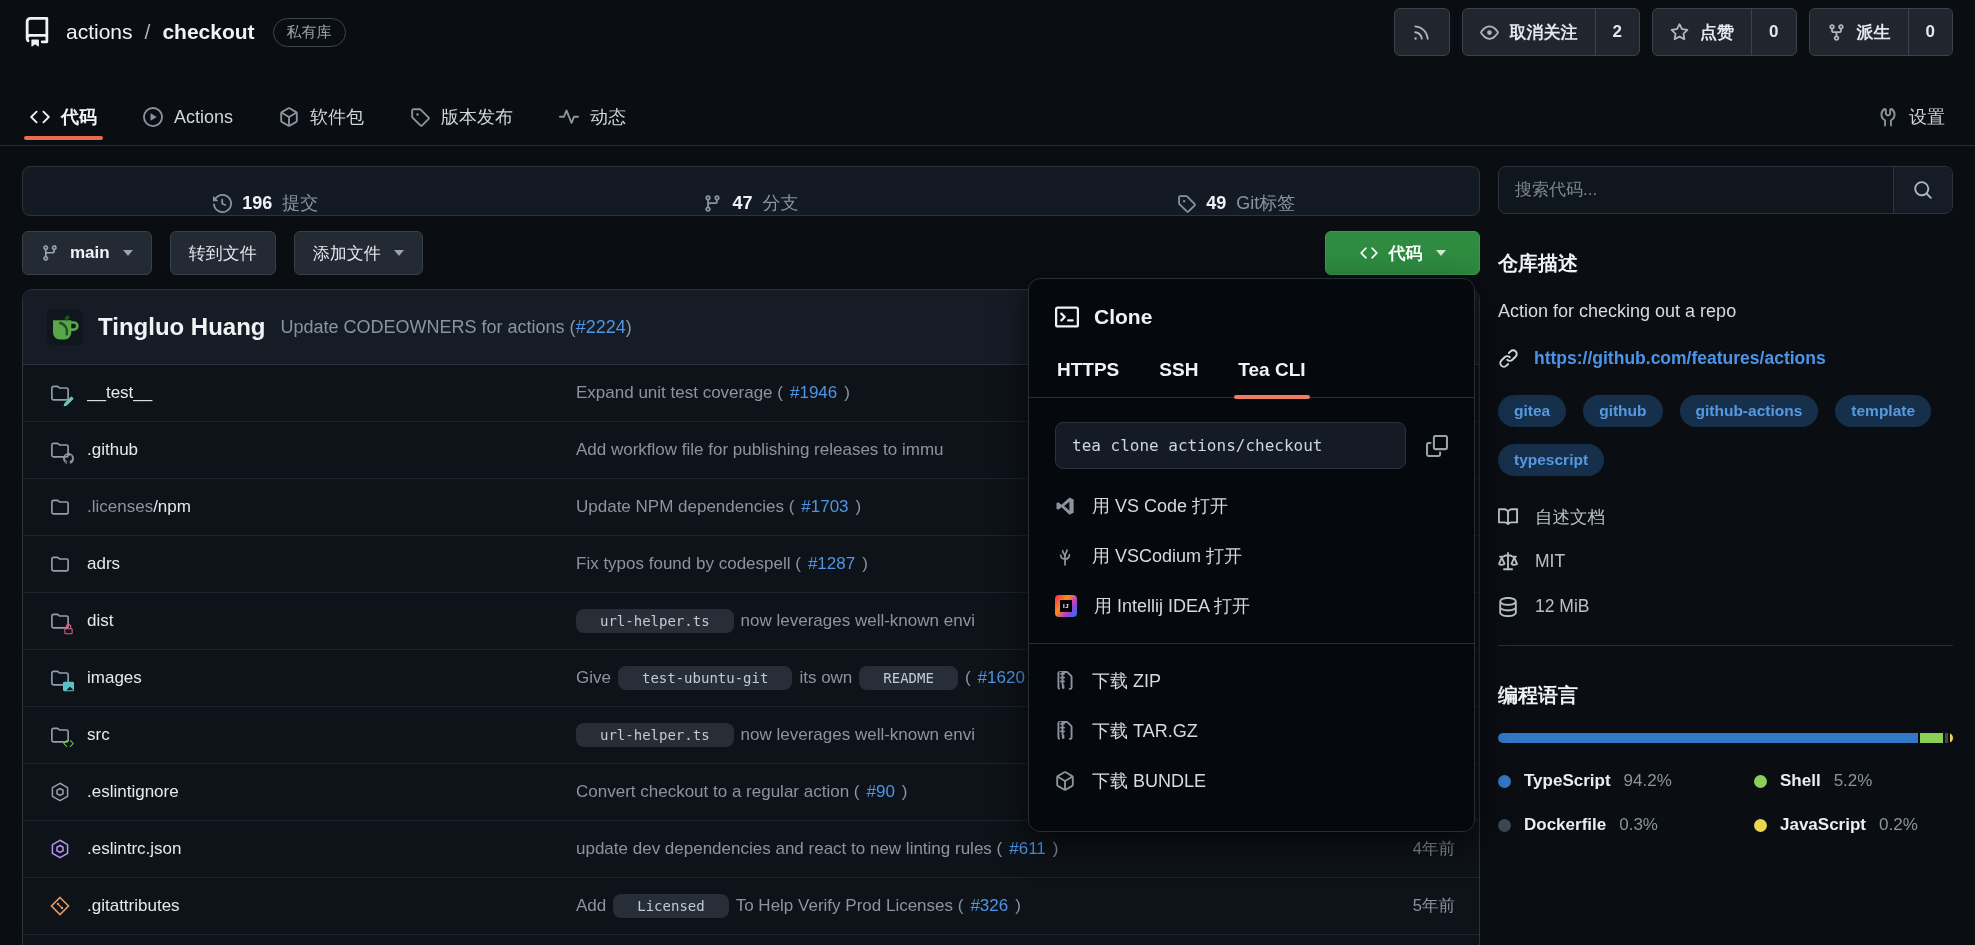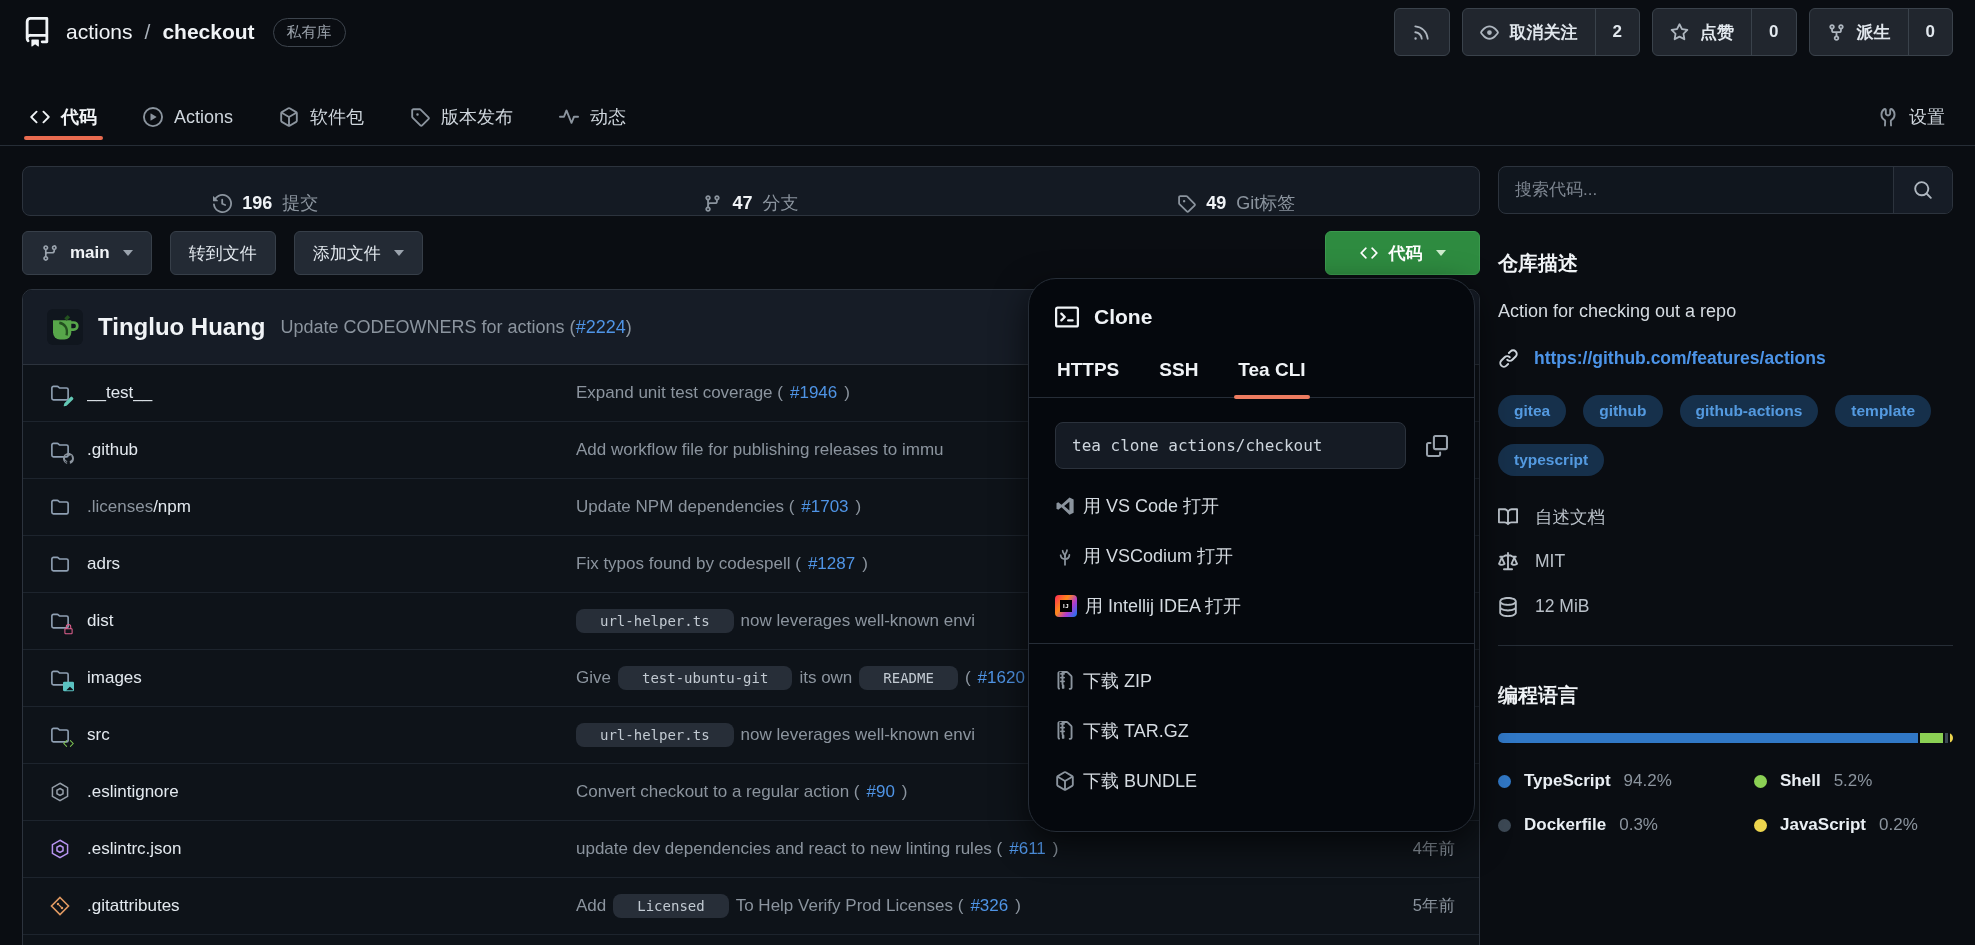--- a/index.html
+++ b/index.html
@@ -64,31 +64,31 @@
   .f-icon{width:26px;margin-right:14px;color:#8fa0b3;position:relative;display:flex;justify-content:center}
   .f-badge{position:absolute;right:-4px;bottom:-4px;display:flex}
   .f-name{flex:0 0 489px;display:flex;white-space:nowrap;overflow:hidden;color:#e3e9ef}
   .f-name .dim{color:#8b949e}
   .f-msg{flex:1;display:flex;align-items:center;gap:7px;color:#8b949e;white-space:nowrap;overflow:hidden;font-size:17px}
   .f-date{width:110px;text-align:right;color:#8b949e;font-size:16.5px;flex:none}
   .code-chip{background:#272e38;border-radius:8px;padding:4px 24px;font-family:"DejaVu Sans Mono",monospace;font-size:14px;color:#c2cad2}
   a.msg-link,.msg-link{color:#4f94e5;text-decoration:none;cursor:pointer}
 
   
-  .clone-panel{position:absolute;left:1028px;top:278px;width:447px;height:554px;background:#05080d;border:1px solid #262d37;border-radius:28px;box-shadow:0 12px 34px rgba(0,0,0,.65);z-index:40;padding:26px 26px 0;box-sizing:border-box}
+  .clone-panel{position:absolute;left:1028px;top:278px;width:447px;height:554px;background:#05080d;border:1px solid #262d37;border-radius:12px;box-shadow:0 12px 34px rgba(0,0,0,.65);z-index:40;padding:26px 26px 0;box-sizing:border-box}
   .cp-head{display:flex;align-items:center;gap:15px;font-size:21px;font-weight:700;color:#f0f3f6}
   .cp-head .ic{color:#f0f3f6}
   .cp-tabs{display:flex;gap:40px;margin:30px -26px 12px;padding:0 28px;border-bottom:1px solid #262d37}
   .cp-tab{font-size:19px;font-weight:700;color:#f0f3f6;padding-bottom:16px;position:relative;cursor:pointer}
   .cp-tab.active::after{content:"";position:absolute;left:-4px;right:-4px;bottom:-2px;height:4px;background:#ee7c60;border-radius:2px}
   .cp-input-row{display:flex;align-items:center;gap:20px;margin-top:24px}
   .cp-input{flex:1;background:#151b24;border:1px solid #2b323c;border-radius:8px;padding:13px 16px;font-family:"DejaVu Sans Mono",monospace;font-size:16px;color:#cdd5dd;white-space:nowrap;overflow:hidden}
   .cp-copy{color:#9aa3ad;cursor:pointer}
   .cp-group{margin-top:12px}
-  .cp-item{display:flex;align-items:center;gap:8px;height:50px;font-size:18px;color:#d5dbe1;cursor:pointer}
+  .cp-item{display:flex;align-items:center;gap:17px;height:50px;font-size:18px;color:#d5dbe1;cursor:pointer}
   .cp-item .ic{color:#8b949e}
   .cp-div{border-top:1px solid #262d37;margin:12px -26px}
   .ij-logo{width:22px;height:22px;border-radius:4px;background:linear-gradient(125deg,#fe2857 0%,#fe8a18 38%,#b43bcd 66%,#087cfa 100%);display:flex;align-items:center;justify-content:center;flex:none}
   .ij-inner{width:12px;height:12px;background:#000;color:#fff;font-size:6px;font-weight:700;display:flex;align-items:center;justify-content:center;letter-spacing:.5px}
 
   
   .search-row{display:flex;height:48px;border:1px solid #2c333d;border-radius:8px;overflow:hidden;background:#10161e;box-sizing:border-box}
   .search-row input{flex:1;background:transparent;border:0;outline:none;color:#dde3e9;padding:0 16px;font-size:17px;font-family:"Liberation Sans",sans-serif}
   .search-row input::placeholder{color:#7d8590}
   .search-btn{width:58px;border-left:1px solid #2c333d;background:#161c26;display:flex;align-items:center;justify-content:center;color:#aeb6bf;cursor:pointer}

